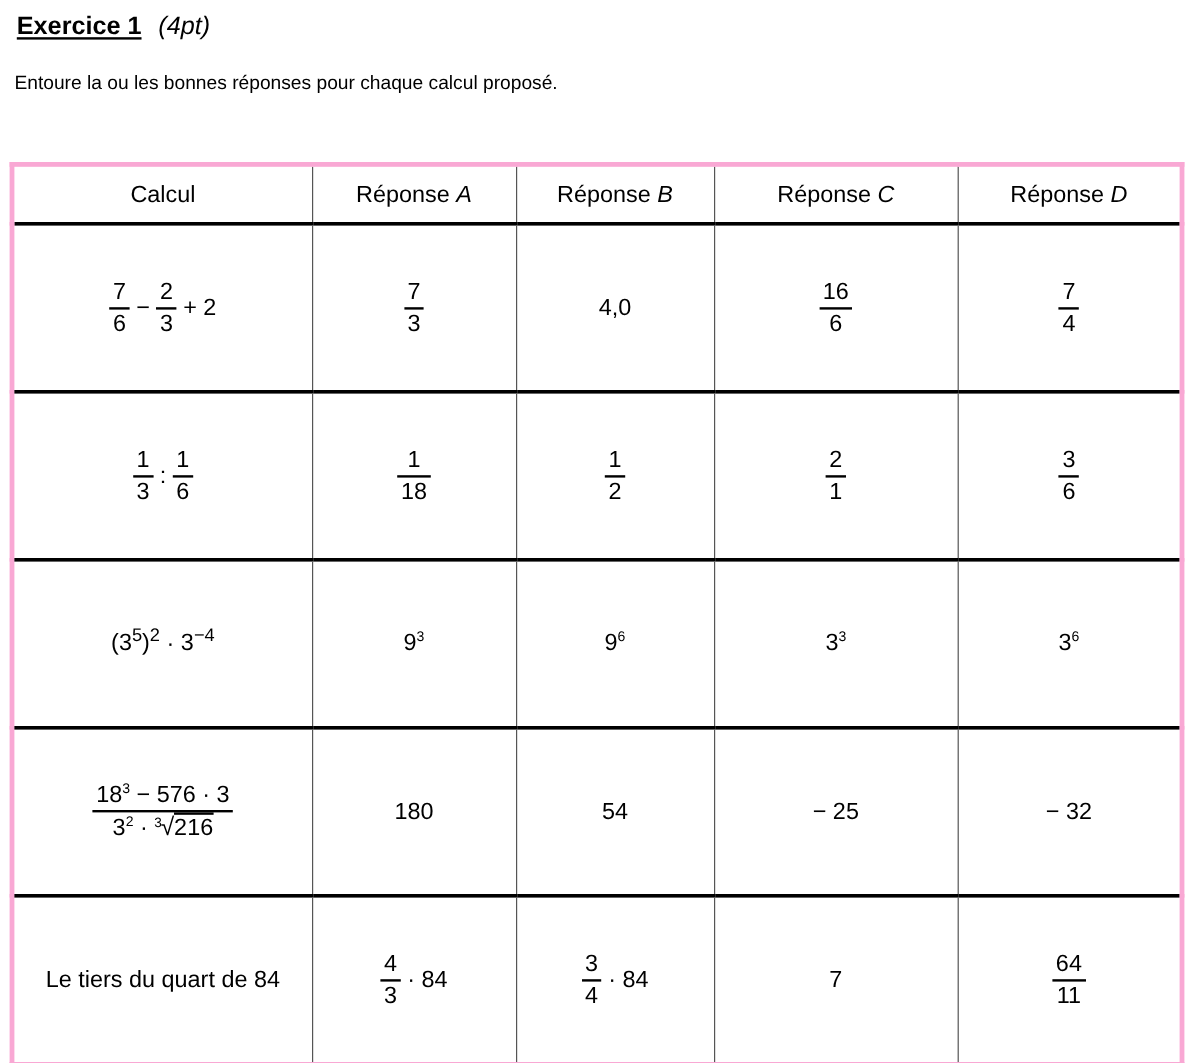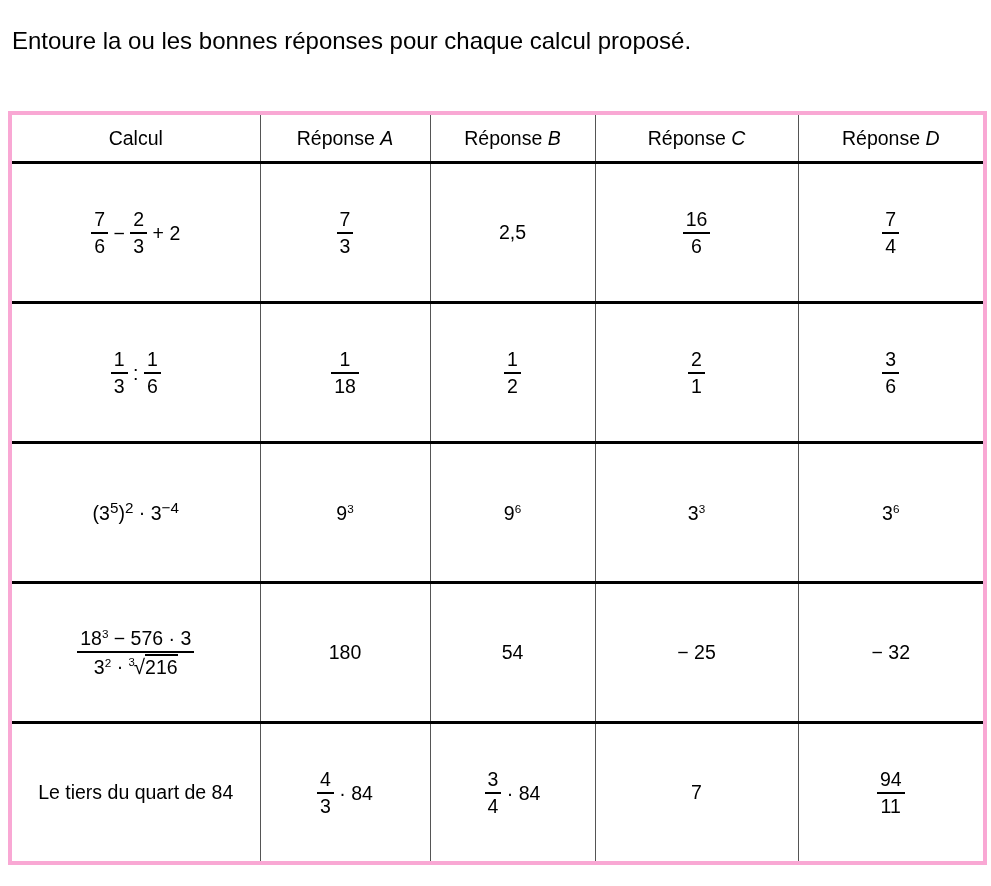--- a/index.html
+++ b/index.html
@@ -3,21 +3,21 @@
 <meta charset="utf-8">
 <style>
   html,body{margin:0;padding:0;}
   body{
     width:991px;height:886px;overflow:hidden;background:#fff;color:#000;
     font-family:"Liberation Sans", sans-serif;
   }
   .title-line{margin:9px 0 0 14px;font-size:21px;line-height:1.2;}
   .title{font-weight:bold;text-decoration:underline;text-decoration-thickness:2px;text-underline-offset:3px;}
   .points{font-style:italic;margin-left:14px;}
-  .instruction{margin:27px 0 0 12px;font-size:24px;}
+  .instruction{margin:27px 0 0 12px;font-size:16px;}
   table.qtable{
     margin:56px 0 0 8px;border-collapse:collapse;table-layout:fixed;width:975px;
     border:4px solid #f9a8d4;
   }
   .qtable th,.qtable td{
     border-left:1px solid #555;border-right:1px solid #555;
     border-top:3px solid #000;border-bottom:3px solid #000;
     text-align:center;vertical-align:middle;
     font-size:19.5px;font-weight:normal;padding:0 4px;
   }
@@ -33,20 +33,23 @@
   .sup-lg{font-size:78%;}
   .sup-sm{font-size:60%;}
   .root .ridx{font-size:58%;vertical-align:super;margin-right:-1px;}
   .root .rsign{font-size:105%;}
   .root .rad{border-top:2px solid #000;padding-top:0px;}
 </style>
 </head>
 <body>
 
 <div class="page">
+  <div class="title-line">
+    <span class="title">Exercice 1</span><span class="points">(4pt)</span>
+  </div>
   <p class="instruction">Entoure la ou les bonnes réponses pour chaque calcul proposé.</p>
 
   <table class="qtable">
     <colgroup>
       <col style="width:250px">
         <col style="width:170px">
         <col style="width:165px">
         <col style="width:203px">
         <col style="width:187px">
     </colgroup>
@@ -56,21 +59,21 @@
           <th><span>Réponse </span><span class="hletter">A</span></th>
           <th><span>Réponse </span><span class="hletter">B</span></th>
           <th><span>Réponse </span><span class="hletter">C</span></th>
           <th><span>Réponse </span><span class="hletter">D</span></th>
         </tr>
     </thead>
     <tbody>
         <tr>
           <td><span class="frac"><span class="num">7</span><span class="den">6</span></span><span class="mtext"> − </span><span class="frac"><span class="num">2</span><span class="den">3</span></span><span class="mtext"> + 2</span></td>
           <td><span class="frac"><span class="num">7</span><span class="den">3</span></span></td>
-          <td><span class="mtext">2,5</span></td>
+          <td><span class="mtext">4,0</span></td>
           <td><span class="frac"><span class="num">16</span><span class="den">6</span></span></td>
           <td><span class="frac"><span class="num">7</span><span class="den">4</span></span></td>
         </tr>
         <tr>
           <td><span class="frac"><span class="num">1</span><span class="den">3</span></span><span class="mtext"> : </span><span class="frac"><span class="num">1</span><span class="den">6</span></span></td>
           <td><span class="frac"><span class="num">1</span><span class="den">18</span></span></td>
           <td><span class="frac"><span class="num">1</span><span class="den">2</span></span></td>
           <td><span class="frac"><span class="num">2</span><span class="den">1</span></span></td>
           <td><span class="frac"><span class="num">3</span><span class="den">6</span></span></td>
         </tr>
@@ -86,17 +89,17 @@
           <td><span class="mtext">180</span></td>
           <td><span class="mtext">54</span></td>
           <td><span class="mtext">− 25</span></td>
           <td><span class="mtext">− 32</span></td>
         </tr>
         <tr>
           <td><span class="mtext">Le tiers du quart de 84</span></td>
           <td><span class="frac"><span class="num">4</span><span class="den">3</span></span><span class="mtext"> · 84</span></td>
           <td><span class="frac"><span class="num">3</span><span class="den">4</span></span><span class="mtext"> · 84</span></td>
           <td><span class="mtext">7</span></td>
-          <td><span class="frac"><span class="num">94</span><span class="den">11</span></span></td>
+          <td><span class="frac"><span class="num">64</span><span class="den">11</span></span></td>
         </tr>
       </tbody>
   </table>
 </div>
 
 </body></html>

